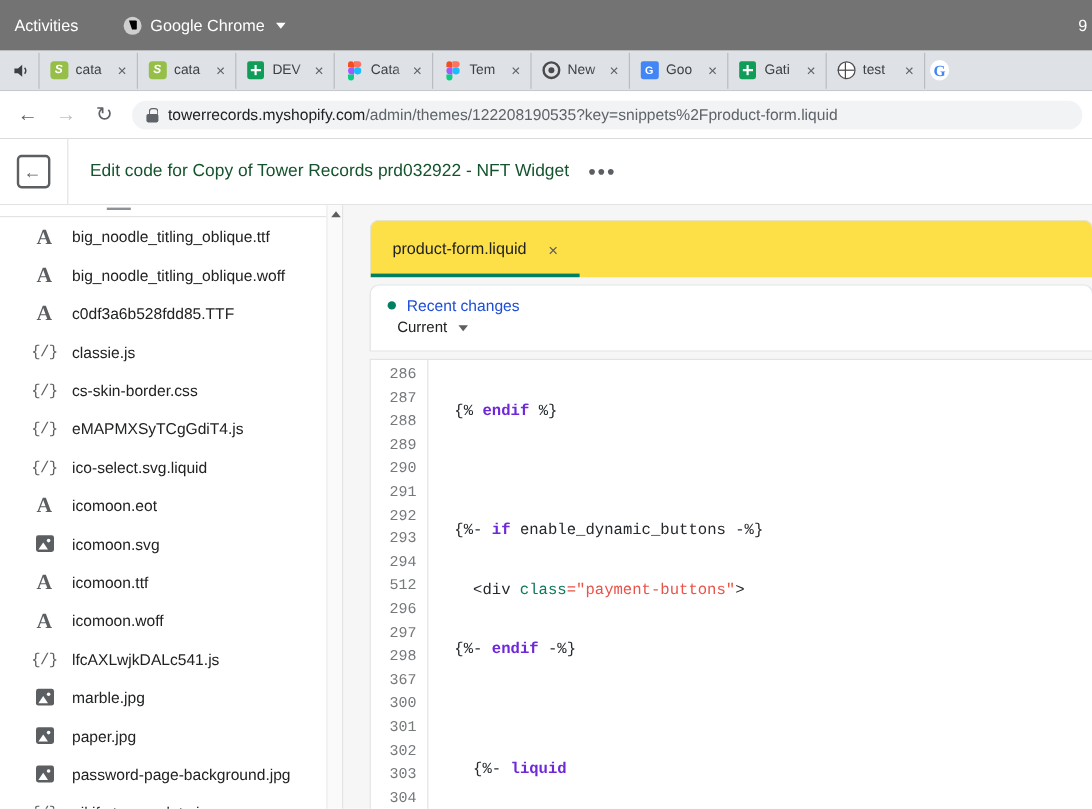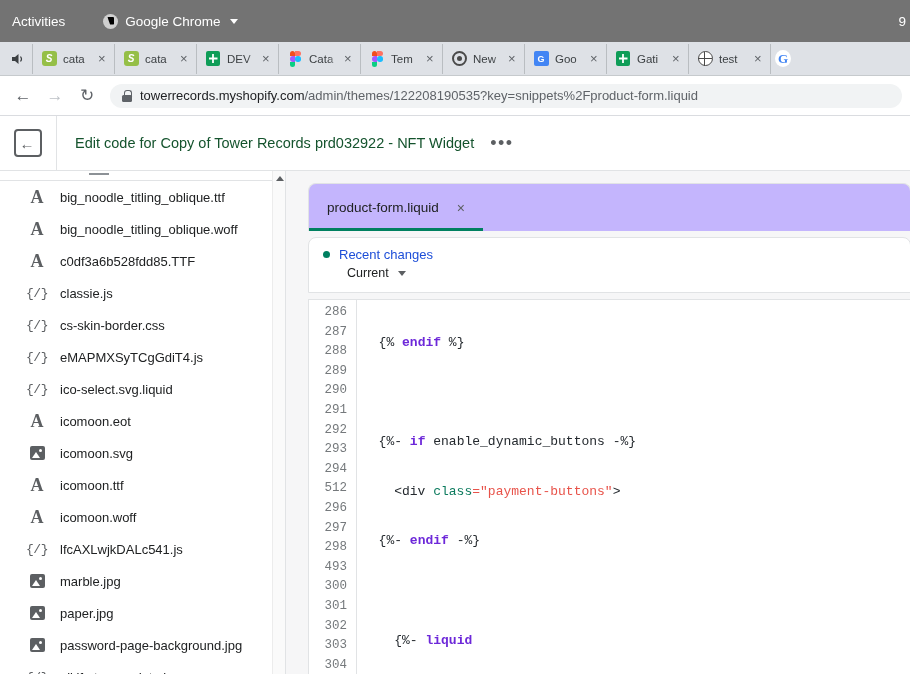--- a/index.html
+++ b/index.html
@@ -142,42 +142,42 @@
     width:13px;height:14px;display:flex;align-items:center;justify-content:center;
   }
   #file-scroll-up .tri {
     width:0;height:0;border-left:4px solid transparent;border-right:4px solid transparent;
     border-bottom:5px solid #5c5f62;
   }
 
   
   #editor-pane { flex:1 1 auto; padding: 12px 0 0 22px; position:relative; overflow:hidden; }
   #file-tabbar {
-    background:#c4b5fd; border:1px solid #e1e3e5; border-bottom:none;
+    background:#fde047; border:1px solid #e1e3e5; border-bottom:none;
     border-radius:8px 8px 0 0; height:48px; display:flex; align-items:stretch;
     margin-right:-1px;
   }
   .file-tab {
     display:flex;align-items:center;gap:18px;padding:0 18px;
     font-size:13.5px;color:#202223; position:relative;
   }
   .file-tab.active::after{
     content:"";position:absolute;left:0;right:0;bottom:0;height:3px;background:#008060;
   }
   .file-tab-close { font-size:14px;color:#5c5f62; }
 
   #changes-panel {
     background:#ffffff; border:1px solid #e1e3e5; border-top:1px solid #e1e3e5;
     height:56px; margin-top:6px; border-radius:8px 8px 0 0;
     padding: 9px 0 0 14px; margin-right:-1px;
   }
   #changes-row { display:flex; align-items:center; gap:9px; }
   #changes-dot { width:7px;height:7px;border-radius:50%;background:#008060; }
   #changes-label { font-size:13px; color:#1d4ed8; }
-  #current-row { display:flex;align-items:center;gap:9px; margin-left:24px; margin-top:4px;}
+  #current-row { display:flex;align-items:center;gap:9px; margin-left:8px; margin-top:4px;}
   #current-label { font-size:12.5px;color:#202223; }
   #current-caret { width:0;height:0;border-left:4.5px solid transparent;border-right:4.5px solid transparent;border-top:5px solid #5c5f62; }
 
   
   #code-area {
     background:#ffffff; border:1px solid #e1e3e5; margin-top:6px;
     height: 400px; overflow:hidden; display:flex; margin-right:-1px;
     font-family:"Liberation Mono","DejaVu Sans Mono",monospace;
     font-size:13px;
   }
@@ -463,21 +463,21 @@
         <div class="ln">289</div>
         <div class="ln">290</div>
         <div class="ln">291</div>
         <div class="ln">292</div>
         <div class="ln">293</div>
         <div class="ln">294</div>
         <div class="ln">512</div>
         <div class="ln">296</div>
         <div class="ln">297</div>
         <div class="ln">298</div>
-        <div class="ln">493</div>
+        <div class="ln">367</div>
         <div class="ln">300</div>
         <div class="ln">301</div>
         <div class="ln">302</div>
         <div class="ln">303</div>
         <div class="ln">304</div>
         <div class="ln">305</div>
       </div>
 
       <div id="code-lines">
         <div class="cl"><span class="tok-plain">  </span><span class="tok-punct">{%</span> <span class="tok-kw">endif</span> <span class="tok-punct">%}</span></div>

